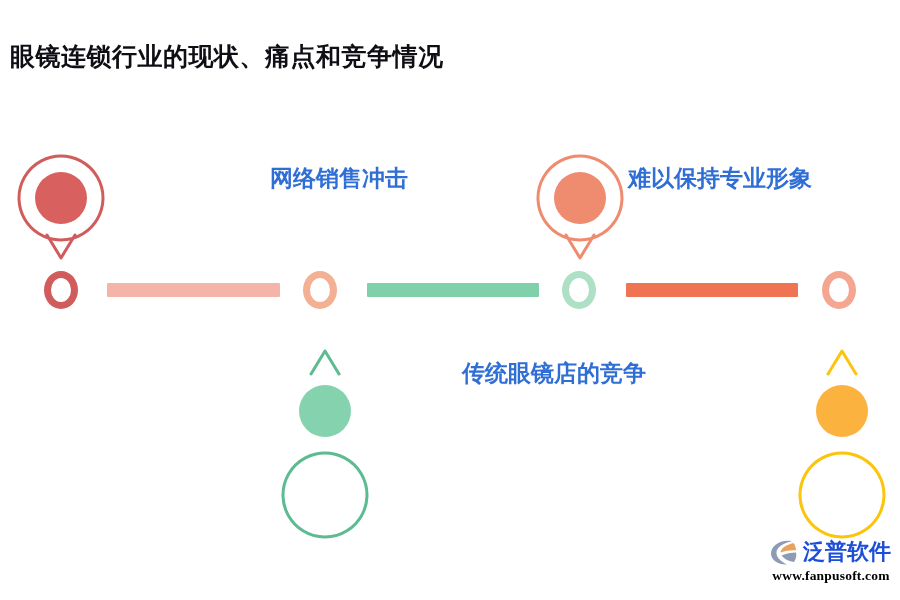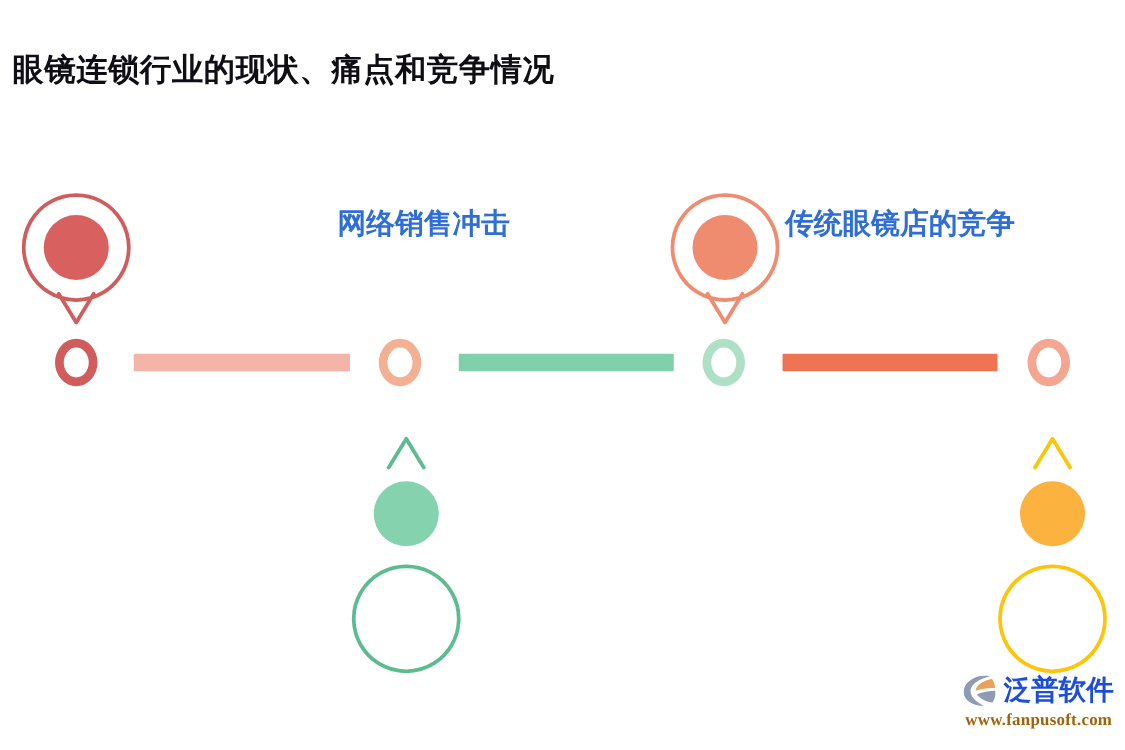--- a/index.html
+++ b/index.html
@@ -113,21 +113,21 @@
     letter-spacing: 0px;
     line-height: 1;
     white-space: nowrap;
   }
   .logo-url {
     margin-top: 2px;
     text-align: center;
     font-family: "Liberation Serif", "DejaVu Serif", serif;
     font-size: 13.5px;
     font-weight: bold;
-    color: #a16207;
+    color: #000000;
     letter-spacing: 0.2px;
     white-space: nowrap;
   }
 </style>
 </head>
 <body>
 
 <div id="canvas">
 
   <div class="page-title">眼镜连锁行业的现状、痛点和竞争情况</div>
@@ -179,23 +179,24 @@
       <path d="M43 108
                A 42 42 0 1 1 42.98 108
                Z
                M 29 29 L 43 6 L 57 29" fill="#ffffff" stroke="#fcc40a" stroke-width="3" stroke-linejoin="round" stroke-linecap="round"></path>
       <circle cx="43" cy="66" r="26" fill="#fbb23f"></circle>
     </svg>
   </div>
 
   <div class="node-label" style="left:250px; top:167px;margin-left:20px;">网络销售冲击</div>
 
-  <div class="node-label" style="left:628px; top:167px;">传统眼镜店的竞争</div>
-
-
+  <div class="node-label" style="left:628px; top:167px;">难以保持专业形象</div>
+
+
+  <div class="node-label" style="left:462px; top:362px;">传统眼镜店的竞争</div>
 
   <div class="logo">
     <div class="logo-row">
       <svg class="logo-mark" viewBox="0 0 30 28">
         <path d="M22 3 C10 1 1 8 1 15.5 C1 22.5 9 27 17 26.5 C10 23 6 19 6.5 14 C7 9 13 5.5 22 3 Z" fill="#8d9bb5"></path>
         <path d="M23.5 5 C16 7 11 10 10.5 14.5 C16 13 21 12 26 12.5 C26 9.5 25 7 23.5 5 Z" fill="#e8a25c"></path>
         <path d="M26 14.5 C21 14.5 16 15.5 11.5 17.5 C14.5 21 19 23.5 24 24 C26 21 26.8 17.8 26 14.5 Z" fill="#8d9bb5"></path>
       </svg>
       <div class="logo-word">泛普软件</div>
     </div>

